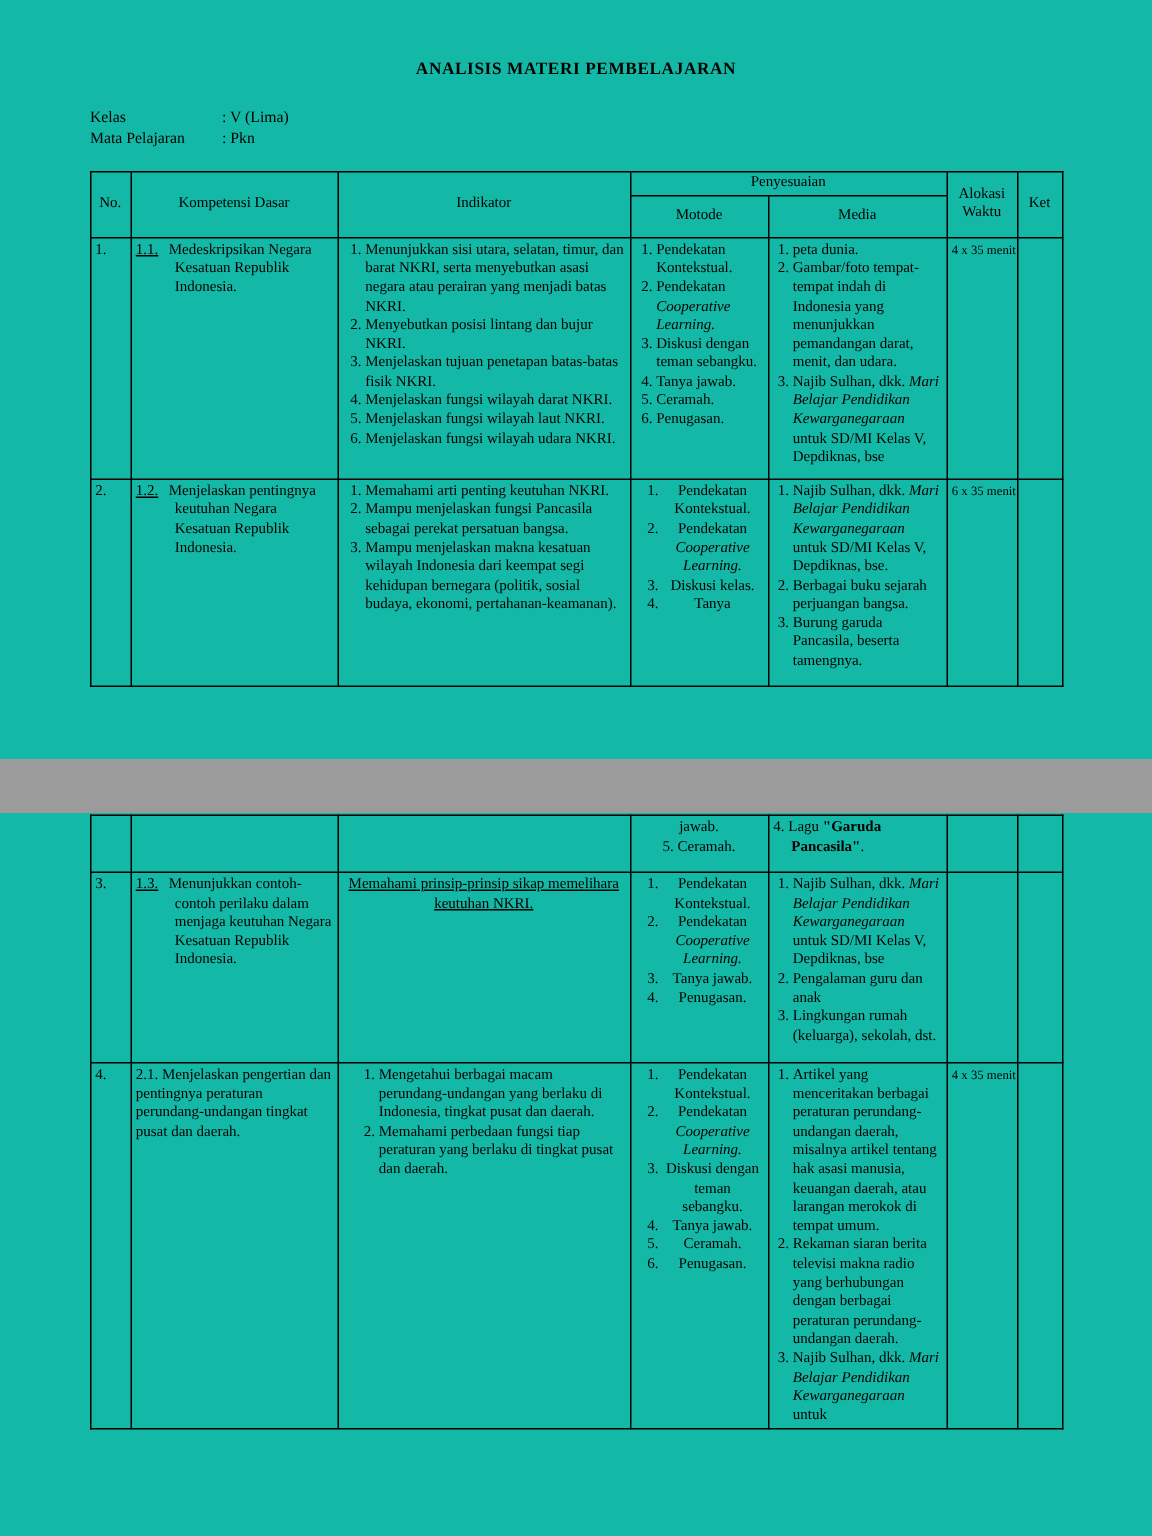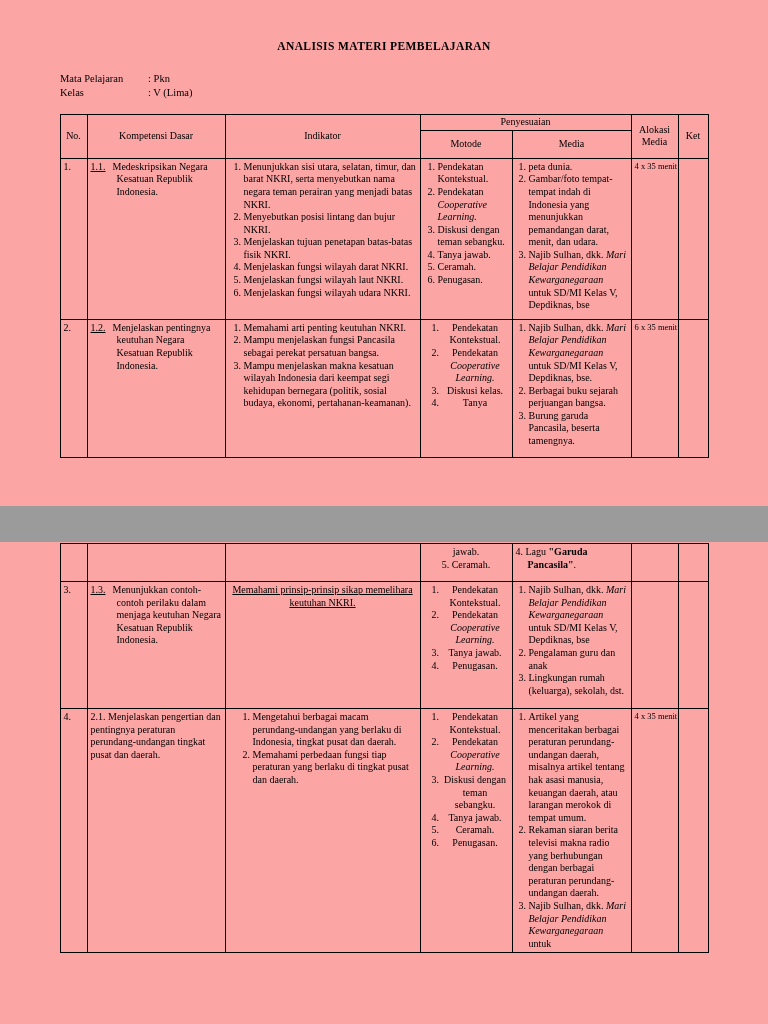--- a/index.html
+++ b/index.html
@@ -3,21 +3,21 @@
 <meta charset="utf-8">
 <style>
   * { margin:0; padding:0; box-sizing:border-box; }
   html, body { width:768px; height:1024px; }
   body {
     background:#9b9b9b;
     font-family:"Liberation Serif","DejaVu Serif",serif;
     color:#000;
     overflow:hidden;
   }
-  .sheet { width:768px; background:#fca5a5; }
+  .sheet { width:768px; background:#14b8a6; }
   .sheet-1 { height:506px; padding-top:40px; margin-bottom:36px; }
   .sheet-2 { height:534px; padding-top:1px; overflow:hidden; }
 
   .title { text-align:center; font-size:11.5px; font-weight:bold; letter-spacing:0.4px; margin-bottom:20px; }
 
   .meta { margin-left:60px; font-size:10.5px; line-height:1.34; margin-bottom:14px; }
   .meta-label { display:inline-block; width:88px; }
 
   table.doc-table {
     border-collapse:collapse; table-layout:fixed;
@@ -60,60 +60,60 @@
 </head>
 <body>
 
 <div>
 
   <section class="sheet sheet-1">
     <h1 class="title">ANALISIS MATERI PEMBELAJARAN</h1>
 
     <div class="meta">
       <div class="meta-row">
-        <span class="meta-label">Mata Pelajaran</span><span class="meta-value">: Pkn</span>
+        <span class="meta-label">Kelas</span><span class="meta-value">: V (Lima)</span>
       </div>
       <div class="meta-row">
-        <span class="meta-label">Kelas</span><span class="meta-value">: V (Lima)</span>
+        <span class="meta-label">Mata Pelajaran</span><span class="meta-value">: Pkn</span>
       </div>
     </div>
 
     <table class="doc-table">
       <colgroup>
         <col style="width:27px">
           <col style="width:138px">
           <col style="width:195px">
         <col style="width:92px">
           <col style="width:119px">
           <col style="width:47px">
           <col style="width:30px">
       </colgroup>
       <thead>
         <tr class="hrow1">
           <th rowspan="2">No.</th>
           <th rowspan="2">Kompetensi Dasar</th>
           <th rowspan="2">Indikator</th>
           <th colspan="2">Penyesuaian</th>
-          <th rowspan="2">Alokasi Media</th>
+          <th rowspan="2">Alokasi Waktu</th>
           <th rowspan="2">Ket</th>
         </tr>
         <tr class="hrow2">
           <th>Motode</th>
           <th>Media</th>
         </tr>
       </thead>
       <tbody>
         <tr class="r-1">
           <td class="c-no">1.</td>
           <td>
             <div class="kd-hang"><span class="kd-num">1.1.</span><span>Medeskripsikan Negara Kesatuan Republik Indonesia.</span></div>
           </td>
           <td>
             <ol class="cell-list ind-list">
-                <li>Menunjukkan sisi utara, selatan, timur, dan barat NKRI, serta menyebutkan nama negara teman perairan yang menjadi batas NKRI.</li>
+                <li>Menunjukkan sisi utara, selatan, timur, dan barat NKRI, serta menyebutkan asasi negara atau perairan yang menjadi batas NKRI.</li>
                 <li>Menyebutkan posisi lintang dan bujur NKRI.</li>
                 <li>Menjelaskan tujuan penetapan batas-batas fisik NKRI.</li>
                 <li>Menjelaskan fungsi wilayah darat NKRI.</li>
                 <li>Menjelaskan fungsi wilayah laut NKRI.</li>
                 <li>Menjelaskan fungsi wilayah udara NKRI.</li>
               </ol>
           </td>
           <td>
             <ol class="cell-list mot-list">
                 <li>Pendekatan Kontekstual.</li>

